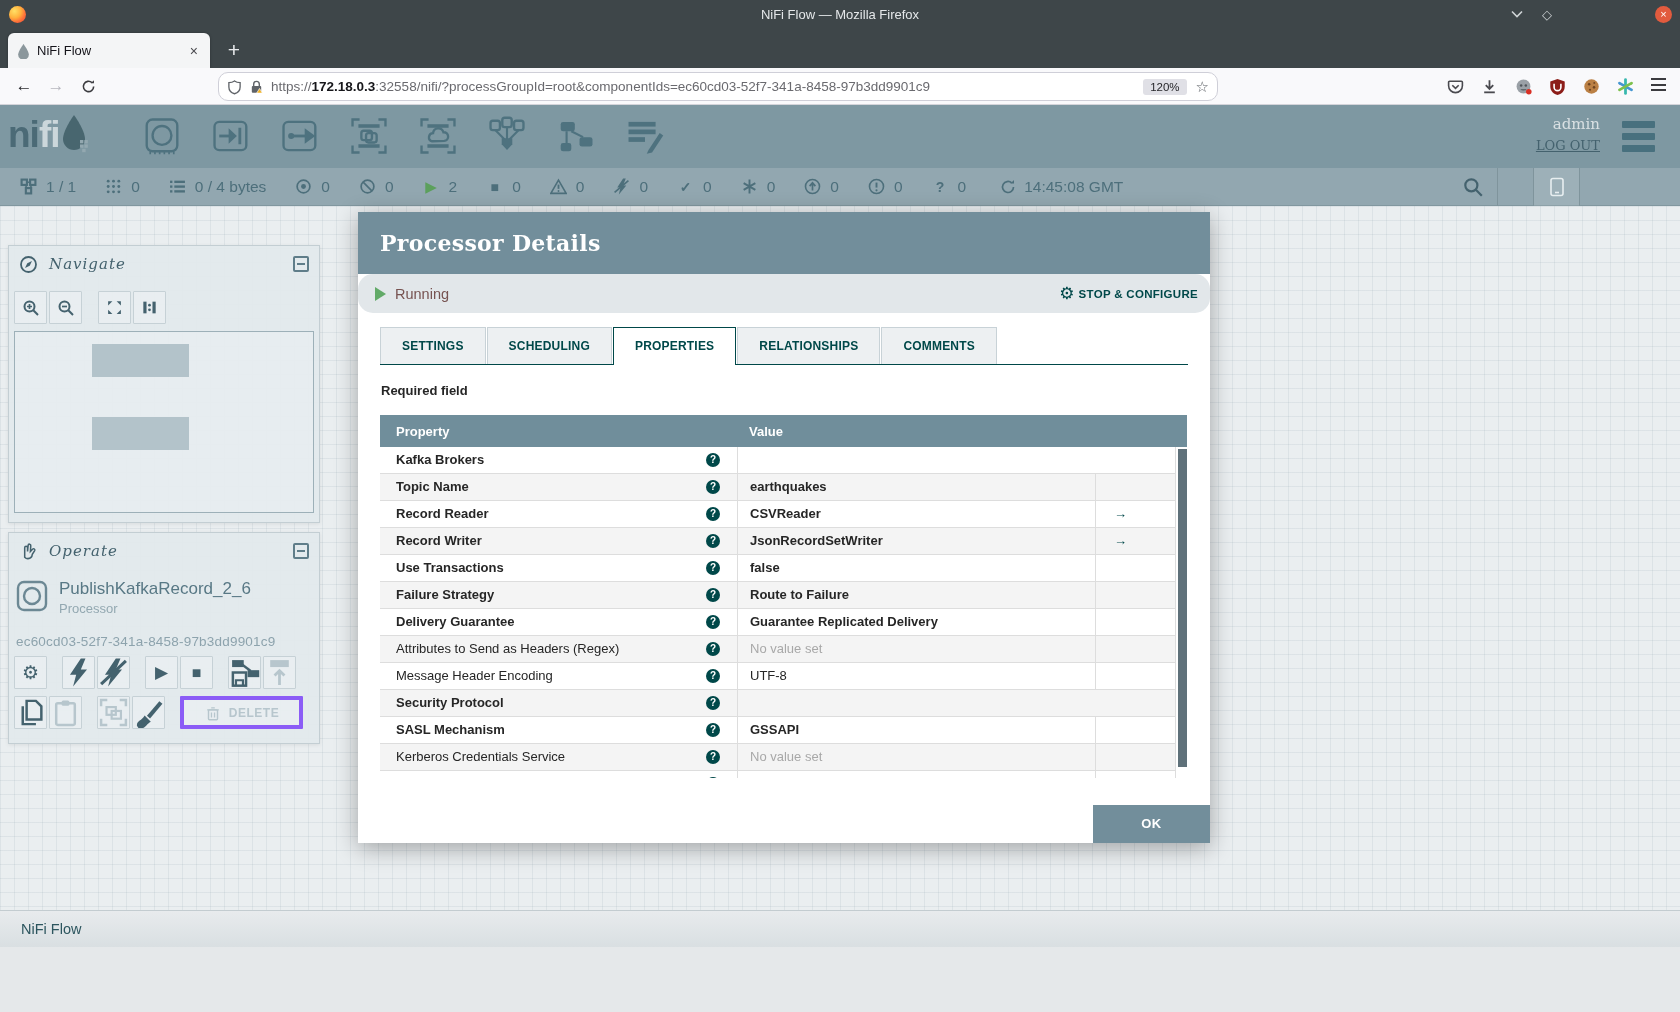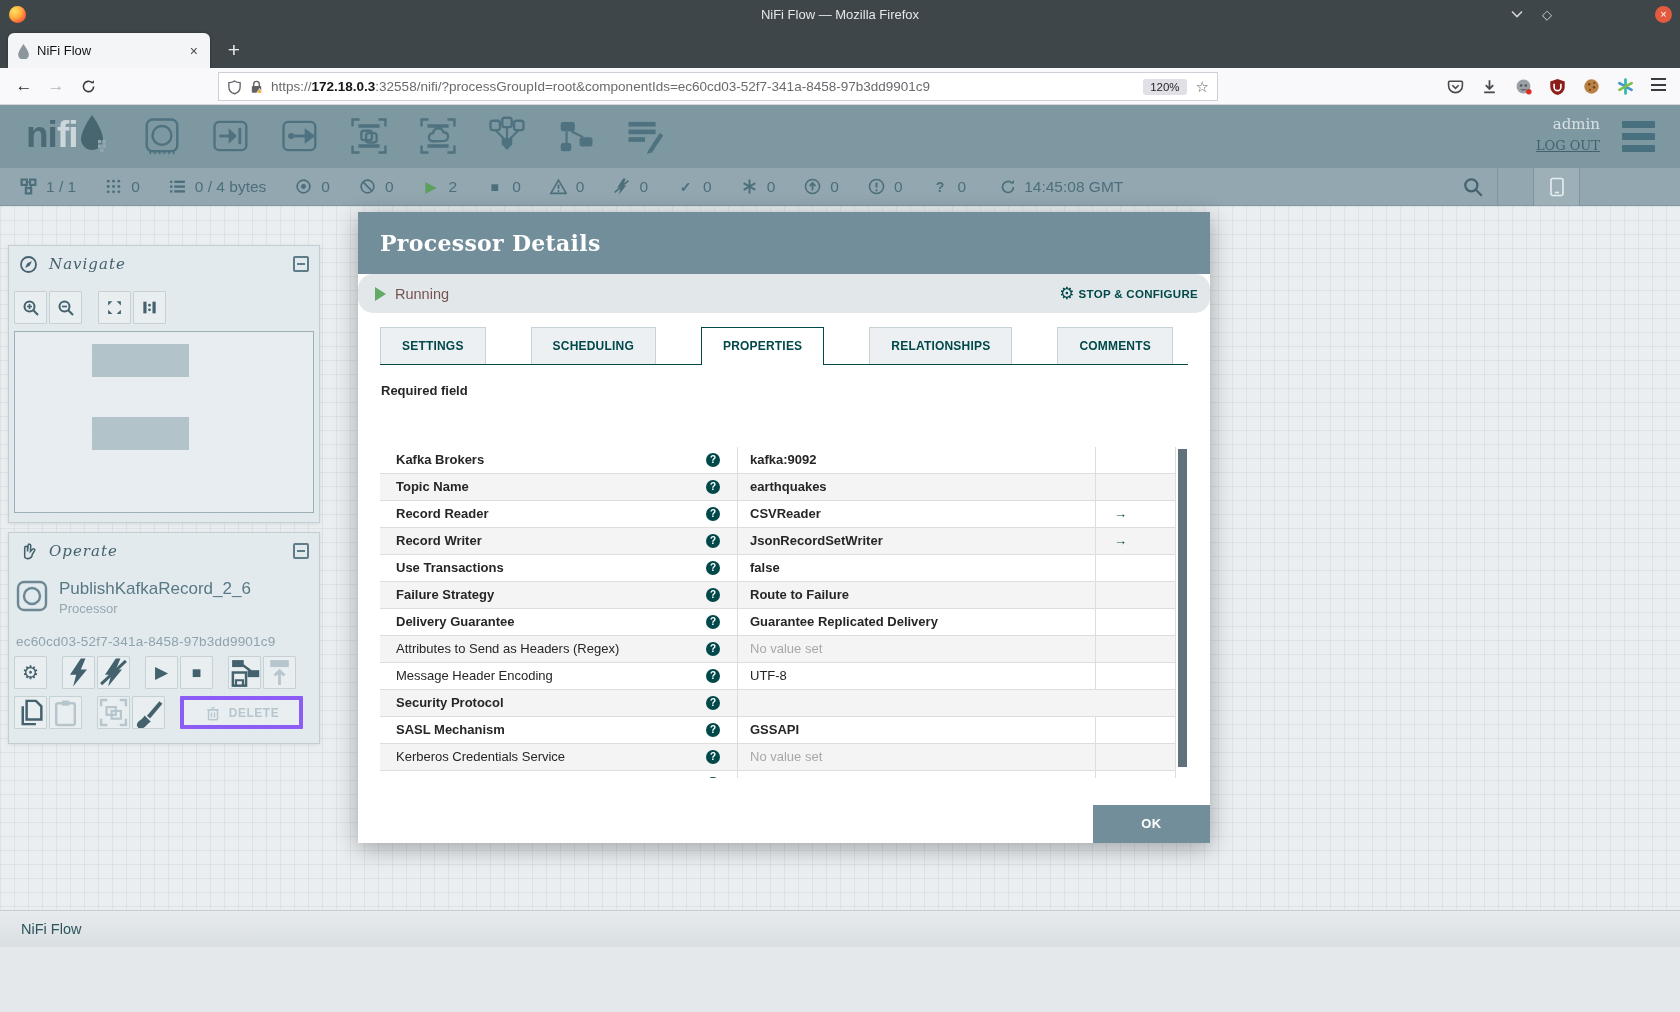--- a/index.html
+++ b/index.html
@@ -20,34 +20,34 @@
   .tabstrip { position:absolute; left:0; top:28px; width:1680px; height:40px; background:#3e4649; }
   .fx-tab { position:absolute; left:8px; top:5px; width:202px; height:35px; background:#f4f5f6; border-radius:6px 6px 0 0; display:flex; align-items:center; padding:0 9px; box-shadow:0 0 3px rgba(0,0,0,.3); }
   .fx-tab-title { font-size:13px; color:#15141a; flex:1; margin-left:7px; white-space:nowrap; overflow:hidden; }
   .fx-tab-close { color:#4a4a4f; font-size:14px; padding:0 3px; }
   .newtab-btn { position:absolute; left:220px; top:8px; color:#e8eaec; font-size:21px; font-weight:300; line-height:28px; width:28px; text-align:center; }
 
   .navbar { position:absolute; left:0; top:68px; width:1680px; height:37px; background:#f9f9fb; border-bottom:1px solid #d4d4da; display:flex; align-items:center; }
   .nav-arrow { font-size:17px; color:#2a2a2e; width:32px; text-align:center; }
   .nav-arrow.disabled { color:#b6b6be; }
   .nav-reload { width:32px; display:flex; justify-content:center; color:#3b3b3f; }
-  .urlbar { position:absolute; left:218px; top:4px; width:1000px; height:29px; background:#fff; border:1px solid #cfcfd8; border-radius:0; display:flex; align-items:center; padding:0 8px; }
+  .urlbar { position:absolute; left:218px; top:4px; width:1000px; height:29px; background:#fff; border:1px solid #cfcfd8; border-radius:10px; display:flex; align-items:center; padding:0 8px; }
   .url-ico { color:#5f6368; margin-right:7px; position:relative; }
   .url-text { font-size:13.5px; color:#6a6a6f; white-space:nowrap; overflow:hidden; flex:1; }
   .url-text b { color:#16161a; font-weight:bold; }
   .zoom-chip { background:#e0e0e6; border-radius:3px; font-size:11.5px; color:#27272b; padding:2px 7px; margin-right:9px; }
   .url-star { color:#5f6368; font-size:15px; }
   .ext-icons { position:absolute; right:46px; top:0; height:37px; display:flex; align-items:center; gap:17px; }
   .ext { width:17px; height:17px; position:relative; color:#4a4a4f; }
   .menu-btn { position:absolute; right:14px; top:10px; display:flex; flex-direction:column; gap:3.5px; }
   .menu-btn i { width:15px; height:2px; background:#3b3b3f; display:block; }
 
   
   .nifi-header { position:absolute; left:0; top:105px; width:1680px; height:63px; background:#7e98a2; }
-  .nifi-logo { position:absolute; left:26px; top:9px; display:flex; align-items:flex-end; }
+  .nifi-logo { position:absolute; left:8px; top:9px; display:flex; align-items:flex-end; }
   .logo-ni { font-size:37px; font-weight:bold; color:#4b6a76; letter-spacing:-1px; line-height:42px; }
   .logo-fi { font-size:37px; font-weight:bold; color:#ccd7db; letter-spacing:-1px; line-height:42px; }
   .comp-toolbar { position:absolute; left:142px; top:9px; display:flex; gap:29px; }
   .comp-tool { width:40px; height:44px; color:#4e727f; }
   .hdr-user { position:absolute; right:80px; top:10px; text-align:right; }
   .hdr-admin { color:#d9e0e3; font-size:15px; font-family:"DejaVu Serif", serif; }
   .hdr-logout { color:#44626e; font-size:13px; font-family:"DejaVu Serif", serif; text-decoration:underline; margin-top:5px; }
   .hdr-burger { position:absolute; right:25px; top:16px; display:flex; flex-direction:column; gap:5px; }
   .hdr-burger i { width:33px; height:7px; background:#48707e; border-radius:1px; display:block; }
 
@@ -98,21 +98,21 @@
   
   .dialog { position:absolute; left:358px; top:212px; width:852px; height:631px; background:#fff; box-shadow:0 5px 22px rgba(0,0,0,.32); z-index:40; }
   .dlg-hd { height:62px; background:#728e9b; display:flex; align-items:center; }
   .dlg-title { color:#fff; font-family:"DejaVu Serif", serif; font-size:22px; font-weight:bold; margin-left:22px; letter-spacing:.3px; }
   .dlg-status { height:39px; background:#e2e7ea; display:flex; align-items:center; padding:0 12px 0 17px;border-radius:15px; }
   .run-tri { width:0; height:0; border-left:11px solid #62aa68; border-top:7px solid transparent; border-bottom:7px solid transparent; margin-right:9px; }
   .run-label { font-size:14.5px; color:#775351; }
   .stop-config { margin-left:auto; display:flex; align-items:center; color:#004849; }
   .stop-config .gear { font-size:17px; margin-right:4px; }
   .stop-config .lbl { font-size:11.5px; font-weight:bold; letter-spacing:.3px; }
-  .dlg-tabs { display:flex; margin:14px 22px 0 22px; border-bottom:1px solid #004849;gap:44px; }
+  .dlg-tabs { display:flex; margin:14px 22px 0 22px; border-bottom:1px solid #004849; }
   .dtab { height:37px; line-height:37px; padding:0 21px; background:#edf0f2; border:1px solid #c8d2d7; border-bottom:none; font-size:12px; font-weight:bold; color:#004849; letter-spacing:.2px; margin-right:1px; }
   .dtab.active { background:#fff; border:1px solid #004849; border-bottom:none; height:38px; margin-bottom:-1px; z-index:2; }
   .req-note { margin:18px 0 0 23px; font-size:13px; font-weight:bold; color:#262626; }
   .ptable { position:absolute; left:22px; top:203px; width:807px; height:363px; }
   .pt-head { height:32px; background:#708e9b; display:flex; color:#fff; font-size:13px; font-weight:bold; align-items:center; }
   .pt-head .h-prop { width:357px; padding-left:16px; }
   .pt-head .h-val { padding-left:12px; }
   .pt-body { position:absolute; left:0; top:32px; width:795px; height:331px; overflow:hidden; }
   .trow { display:flex; height:27px; line-height:26px; border-bottom:1px solid #ddd; font-size:13px; color:#262626; background:#fff; }
   .trow.alt { background:#f4f4f4; }
@@ -671,27 +671,30 @@
   </div>
   <div class="dlg-tabs" id="dlg-tabs">
       <div class="dtab">SETTINGS</div>
       <div class="dtab">SCHEDULING</div>
       <div class="dtab active">PROPERTIES</div>
       <div class="dtab">RELATIONSHIPS</div>
       <div class="dtab">COMMENTS</div>
     </div>
   <div class="req-note">Required field</div>
   <div class="ptable">
+    <div class="pt-head">
+      <span class="h-prop">Property</span>
+      <span class="h-val">Value</span>
+    </div>
     <div class="pt-body" id="pt-body">
         <div class="trow req">
           <div class="c-prop">
             <span class="pname">Kafka Brokers</span>
             <span class="help">?</span>
           </div>
-          <div class="c-val">kafka:9092</div>
           <div class="c-extra"></div>
         </div>
         <div class="trow alt req">
           <div class="c-prop">
             <span class="pname">Topic Name</span>
             <span class="help">?</span>
           </div>
           <div class="c-val">earthquakes</div>
           <div class="c-extra"></div>
         </div>

